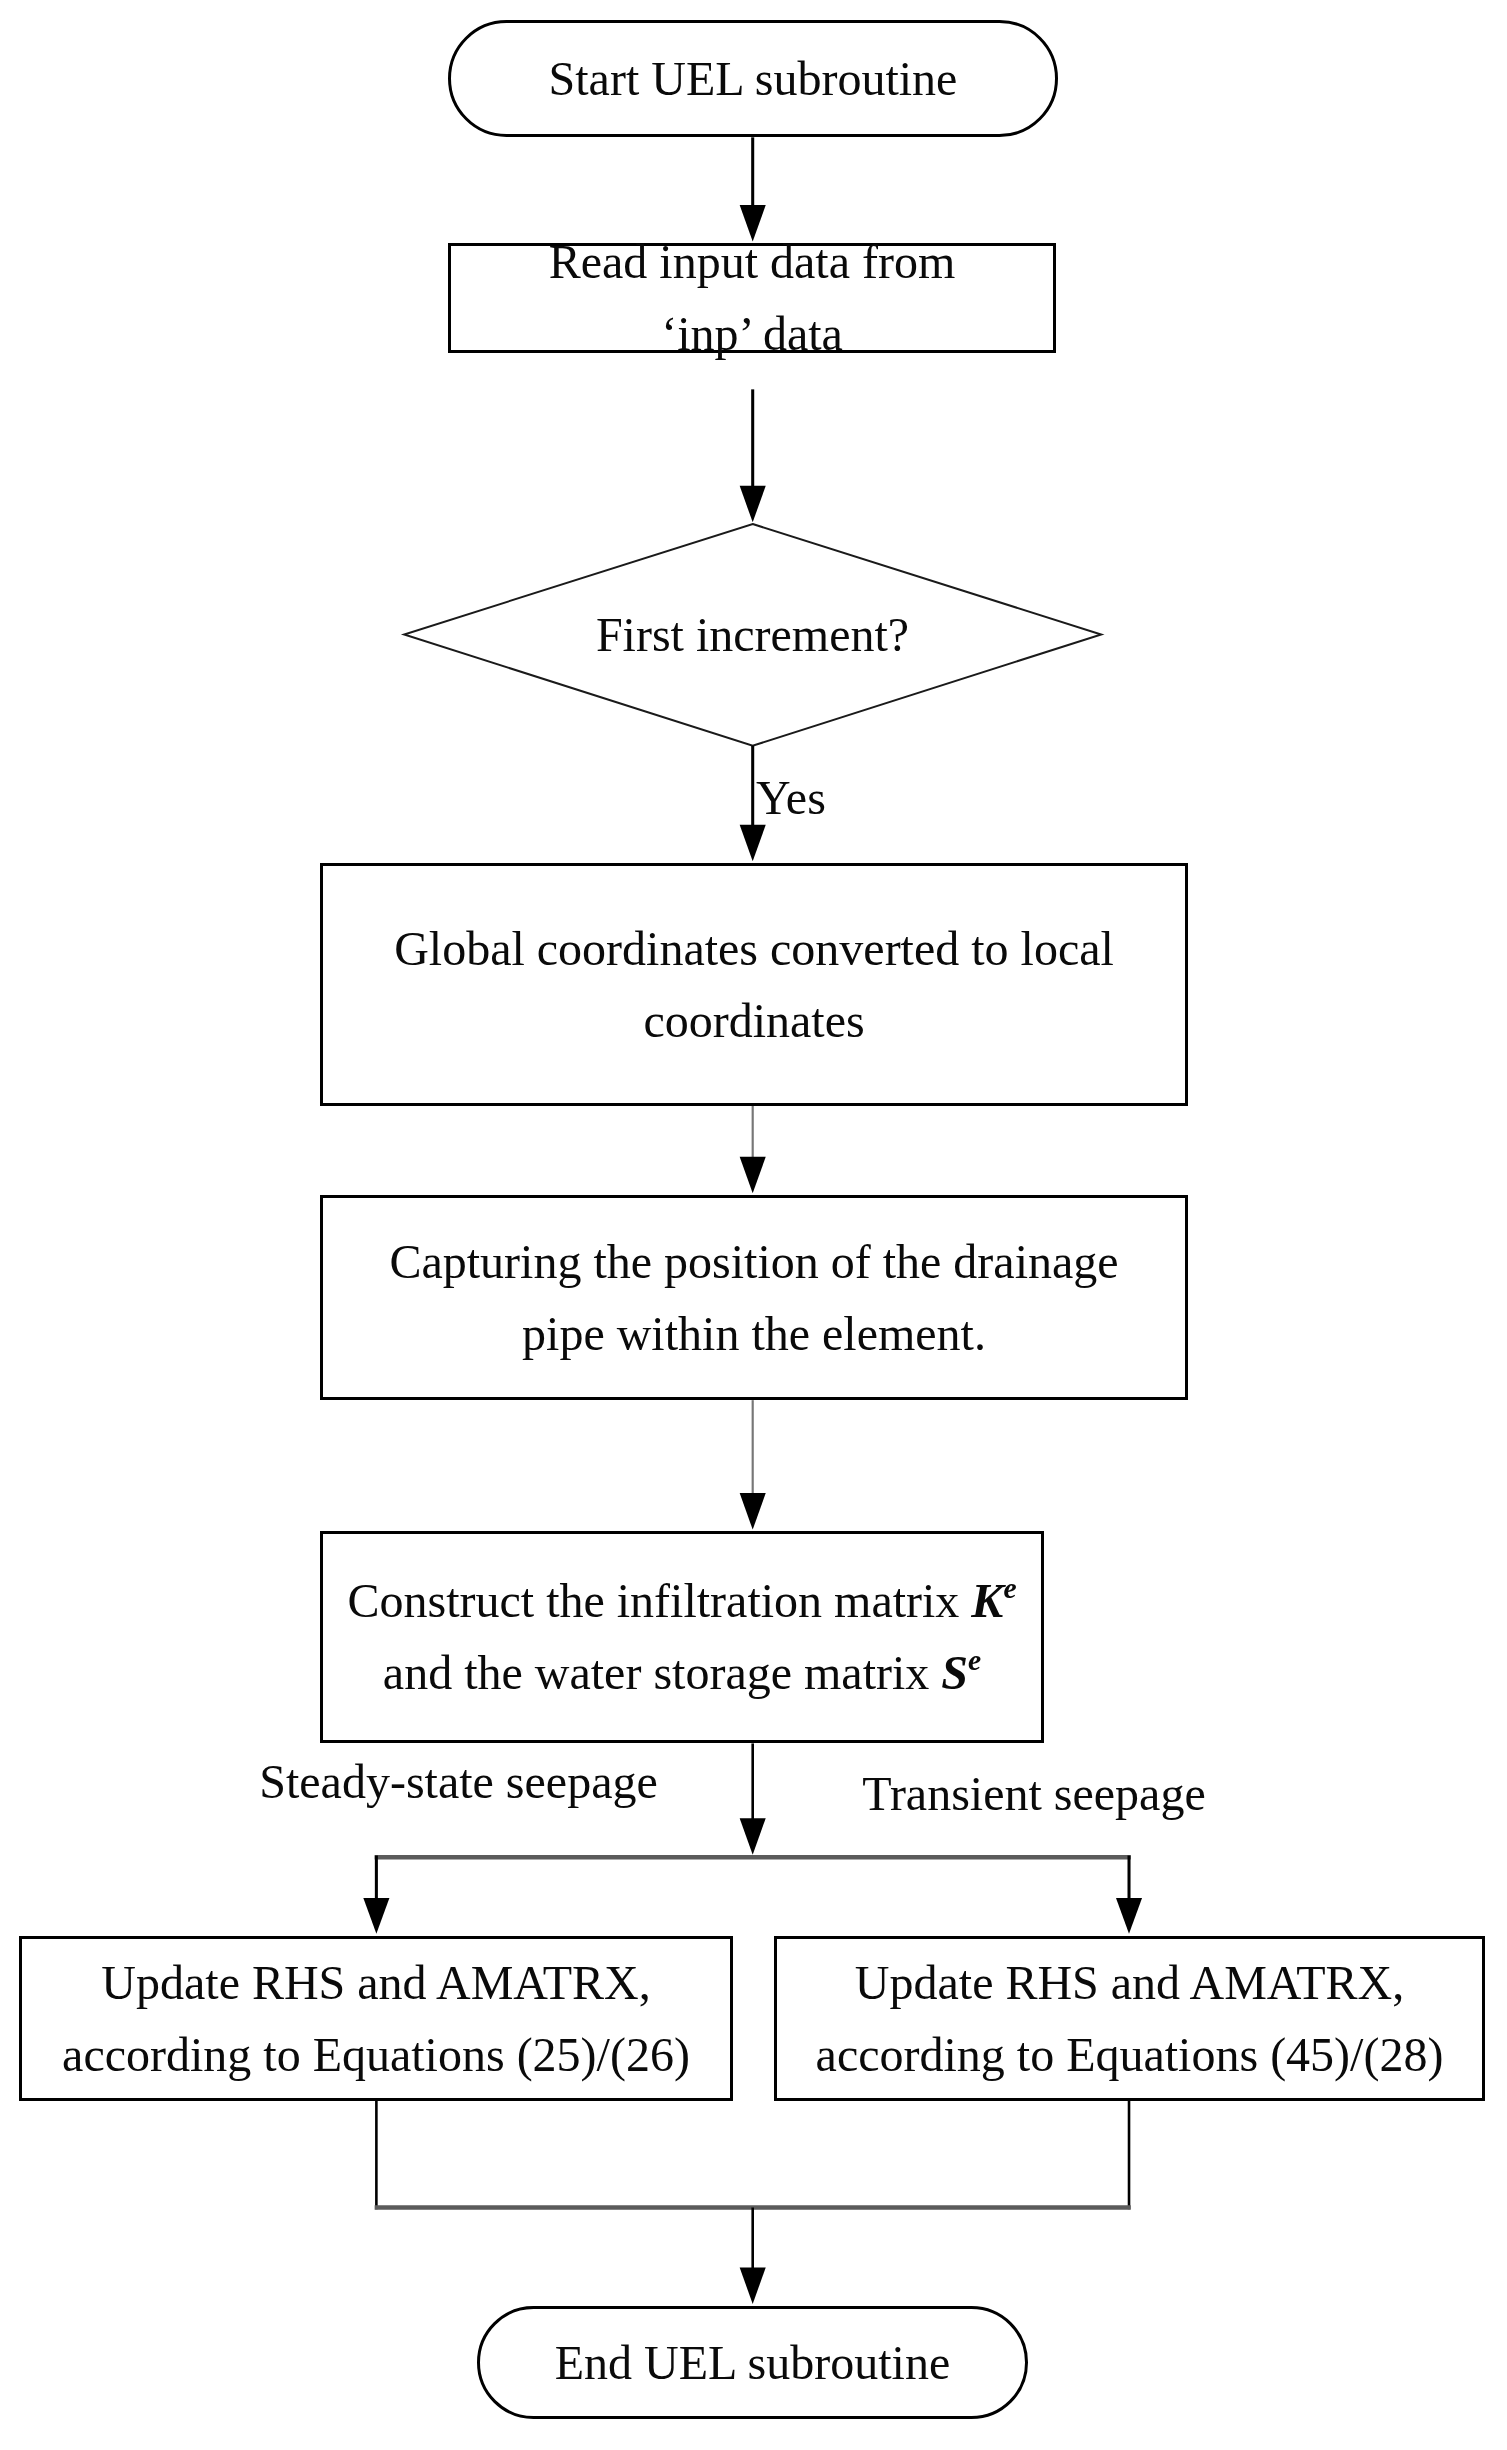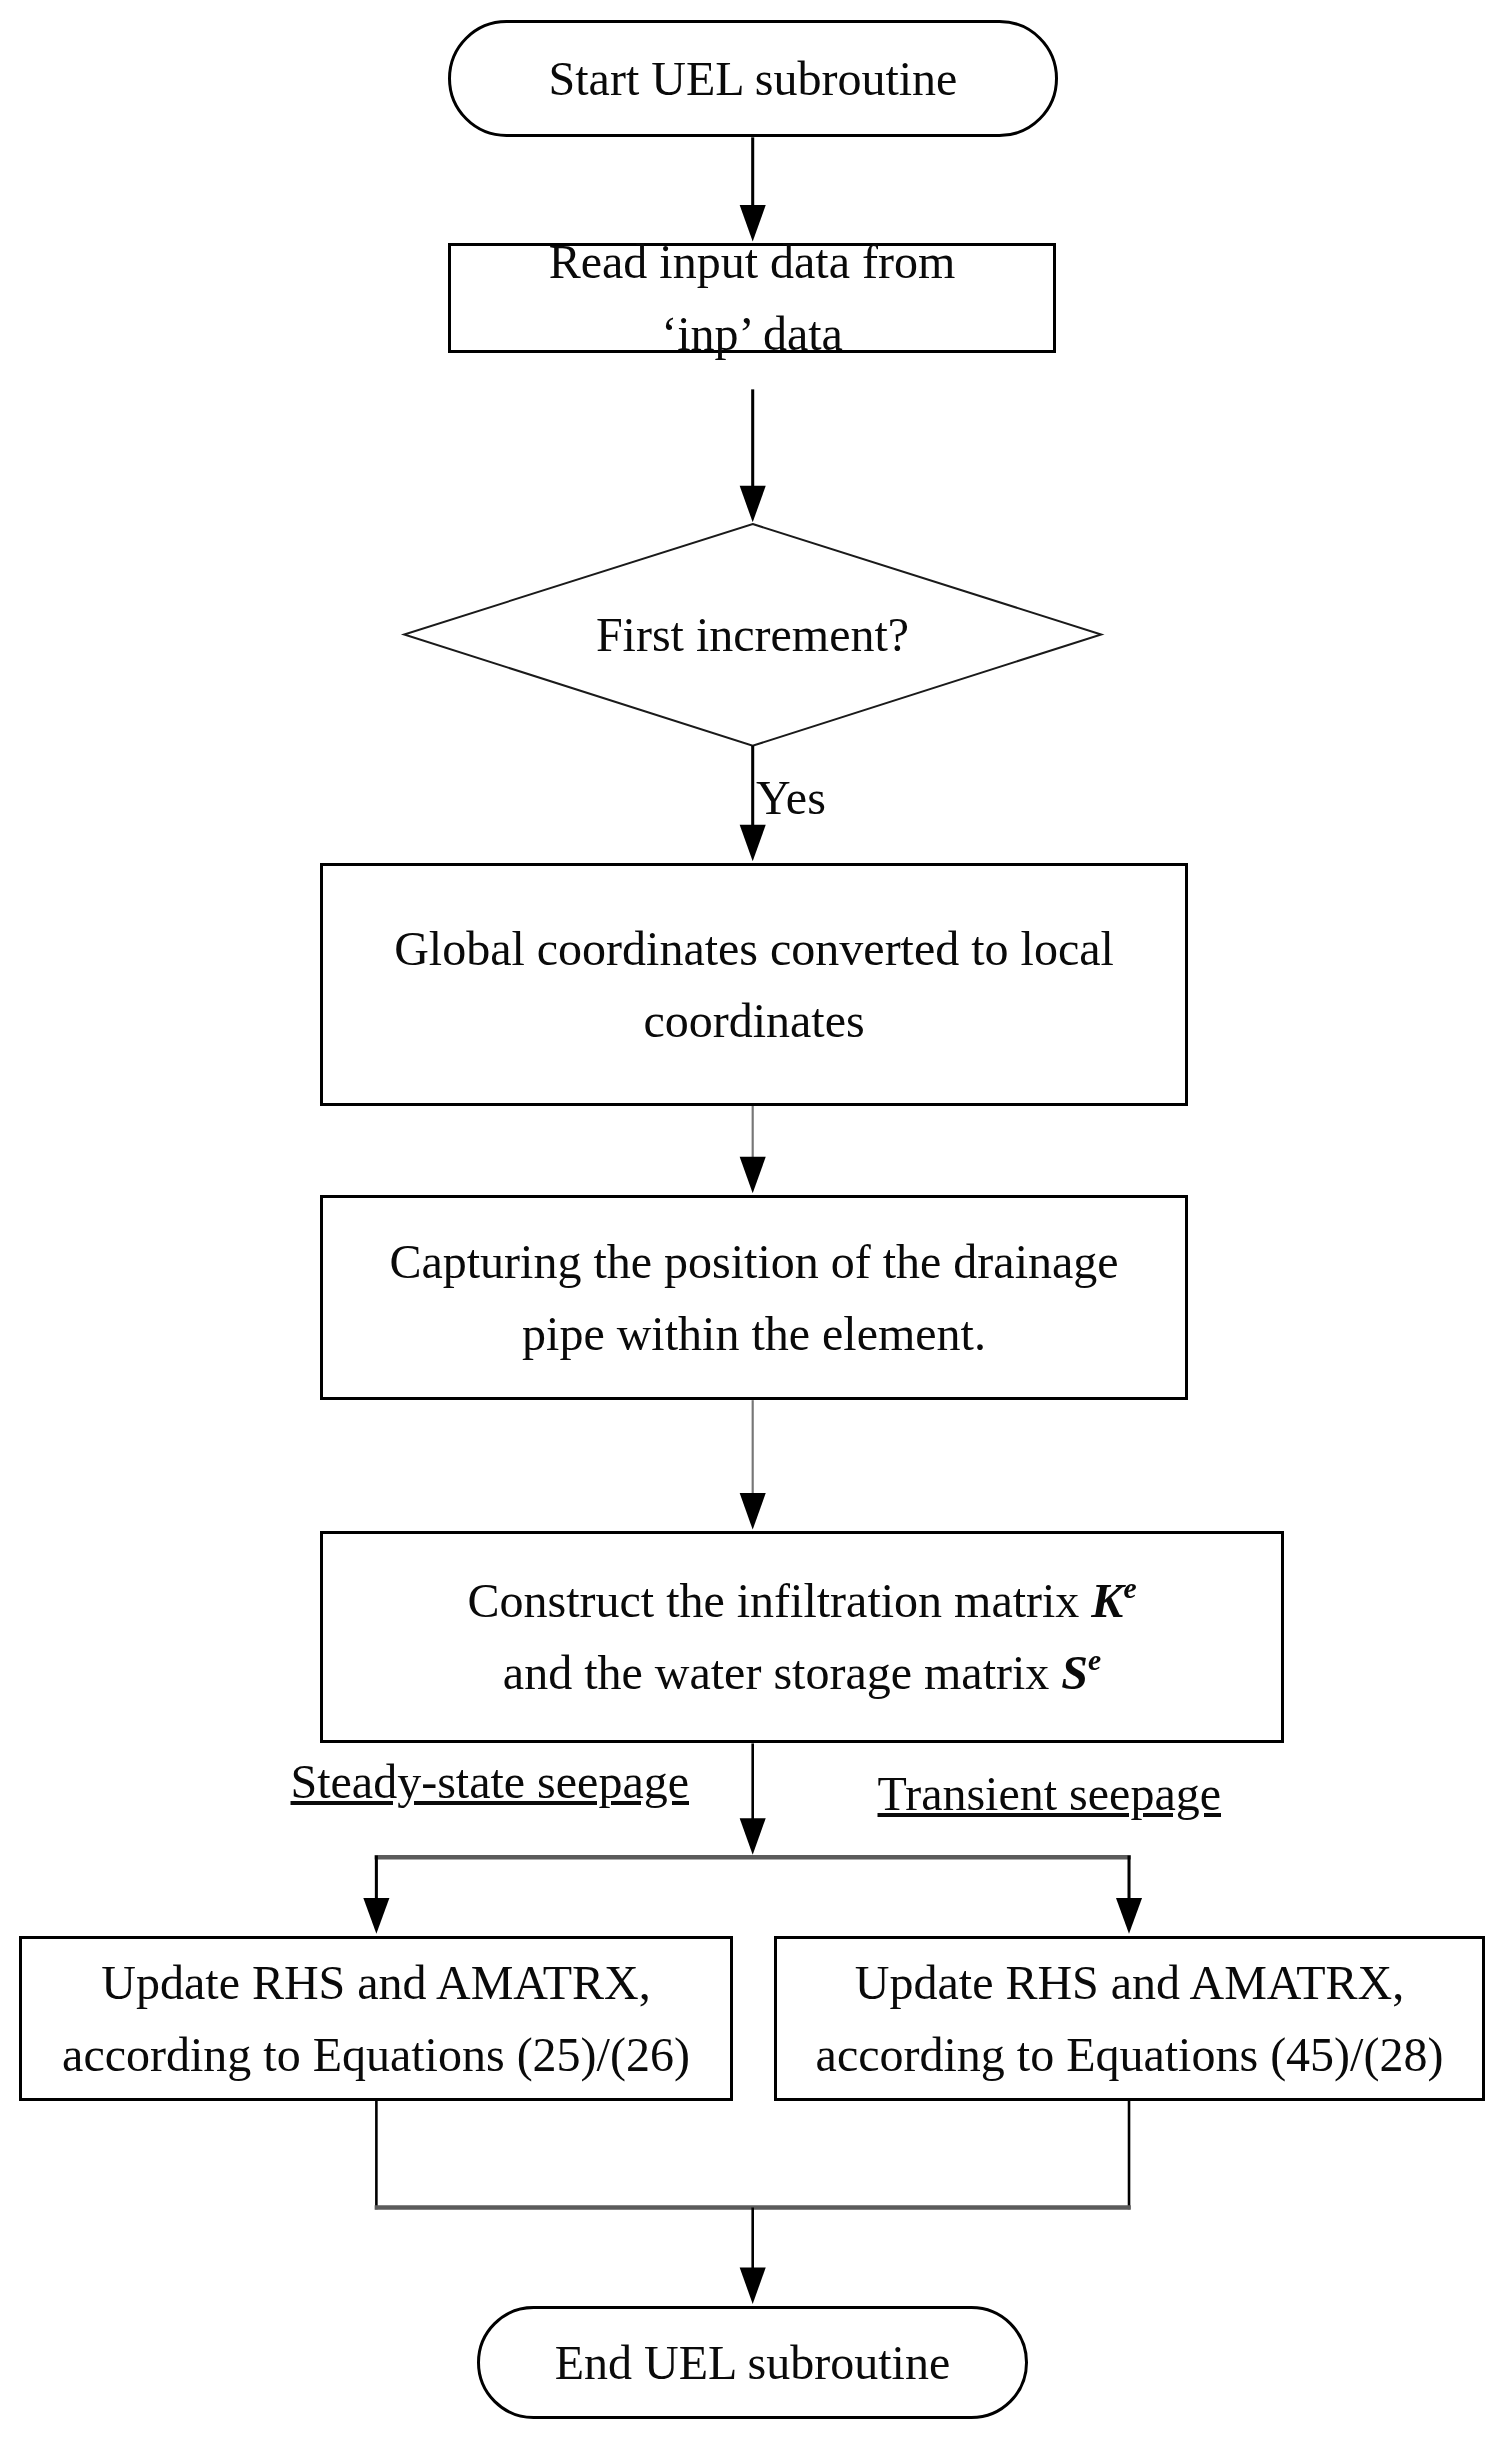--- a/index.html
+++ b/index.html
@@ -41,21 +41,21 @@
     background:transparent;
     z-index:2;
   }
   .edge-label{
     position:absolute;
     font-size:48px;
     line-height:1.1;
     white-space:nowrap;
     z-index:2;
   }
-  .centered{text-align:right;text-decoration:underline;}
+  .centered{text-align:center;}
   .matrix-var{font-weight:bold;font-style:italic;}
   sup.matrix-sup{
     font-size:29.6px;
     font-style:italic;
     font-weight:bold;
     line-height:0;
     vertical-align:19px;
   }
   .line{white-space:nowrap;}
 </style>
@@ -150,21 +150,21 @@
   <div class="node" style="left:320px;top:863px;width:868px;height:243px;">
     <div class="line">Global coordinates converted to local</div>
     <div class="line">coordinates</div>
   </div>
 
   <div class="node" style="left:320px;top:1195px;width:868px;height:205px;">
     <div class="line">Capturing the position of the drainage</div>
     <div class="line">pipe within the element.</div>
   </div>
 
-  <div class="node" style="left:320px;top:1531px;width:964px;height:212px;">
+  <div class="node" style="left:320px;top:1531px;width:724px;height:212px;">
     <div class="line"><span>Construct the infiltration matrix </span><span class="matrix-var">K</span><sup class="matrix-sup">e</sup></div>
     <div class="line"><span>and the water storage matrix </span><span class="matrix-var">S</span><sup class="matrix-sup">e</sup></div>
   </div>
 
   <div class="edge-label centered" style="left:228px;top:1756px;width:461px;">Steady-state seepage</div>
   <div class="edge-label centered" style="left:847px;top:1768px;width:374px;">Transient seepage</div>
 
   <div class="node" style="left:19px;top:1936px;width:714px;height:165px;">
     <div class="line">Update RHS and AMATRX,</div>
     <div class="line">according to Equations (25)/(26)</div>

